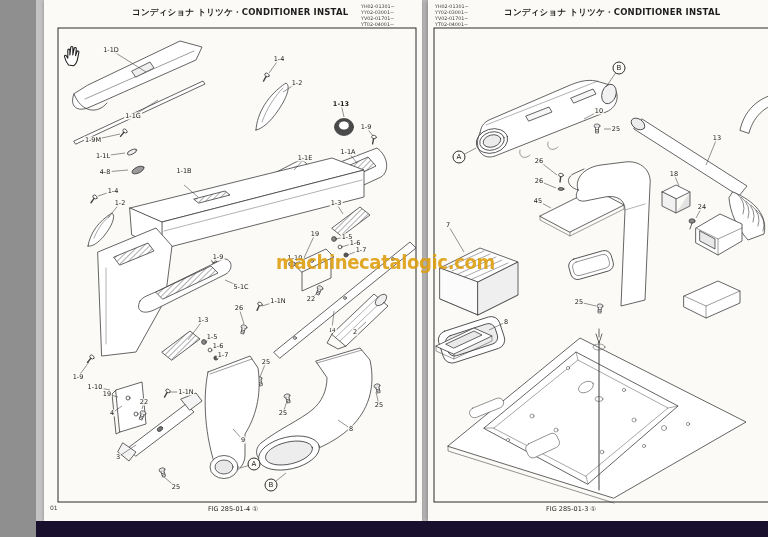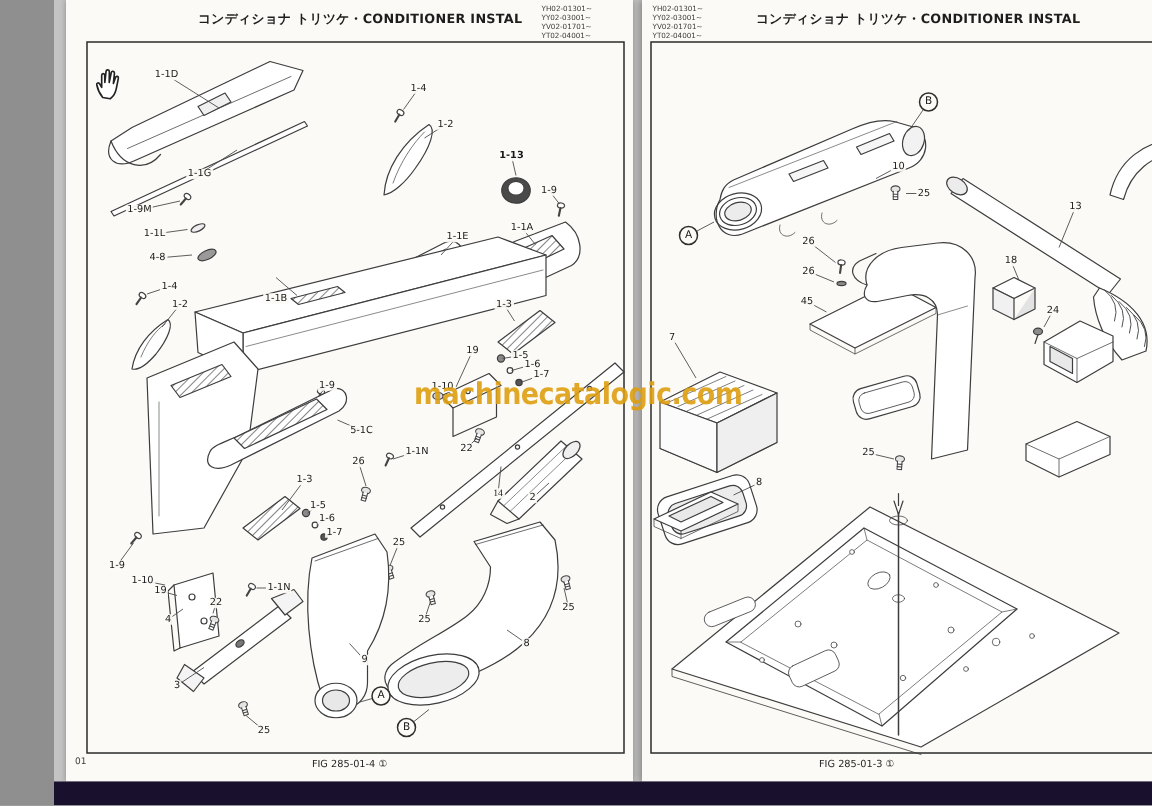--- a/index.html
+++ b/index.html
@@ -369,21 +369,21 @@
       <span class="callout" style="left: 67px; top: 156px;">1-1L</span>
       <span class="callout" style="left: 69px; top: 172px;">4-8</span>
       <span class="callout" style="left: 243px; top: 59px;">1-4</span>
       <span class="callout" style="left: 261px; top: 83px;">1-2</span>
       <span class="callout" style="left: 305px; top: 104px; font-weight: bold;">1-13</span>
       <span class="callout" style="left: 330px; top: 127px;">1-9</span>
       <span class="callout" style="left: 312px; top: 152px;">1-1A</span>
       <span class="callout" style="left: 269px; top: 158px; text-align: center;">1-1E</span>
       <span class="callout" style="left: 77px; top: 191px;">1-4</span>
       <span class="callout" style="left: 84px; top: 203px;">1-2</span>
-      <span class="callout" style="left: 148px; top: 199px;">1-1B</span>
+      <span class="callout" style="left: 148px; top: 171px;">1-1B</span>
       <span class="callout" style="left: 182px; top: 257px;">1-9</span>
       <span class="callout" style="left: 300px; top: 203px;">1-3</span>
       <span class="callout" style="left: 311px; top: 237px;">1-5</span>
       <span class="callout" style="left: 319px; top: 243px;">1-6</span>
       <span class="callout" style="left: 325px; top: 250px;">1-7</span>
       <span class="callout" style="left: 279px; top: 234px;">19</span>
       <span class="callout" style="left: 259px; top: 258px;">1-10</span>
       <span class="callout" style="left: 242px; top: 301px;">1-1N</span>
       <span class="callout" style="left: 275px; top: 299px;">22</span>
       <span class="callout" style="left: 205px; top: 287px;">5-1C</span>

